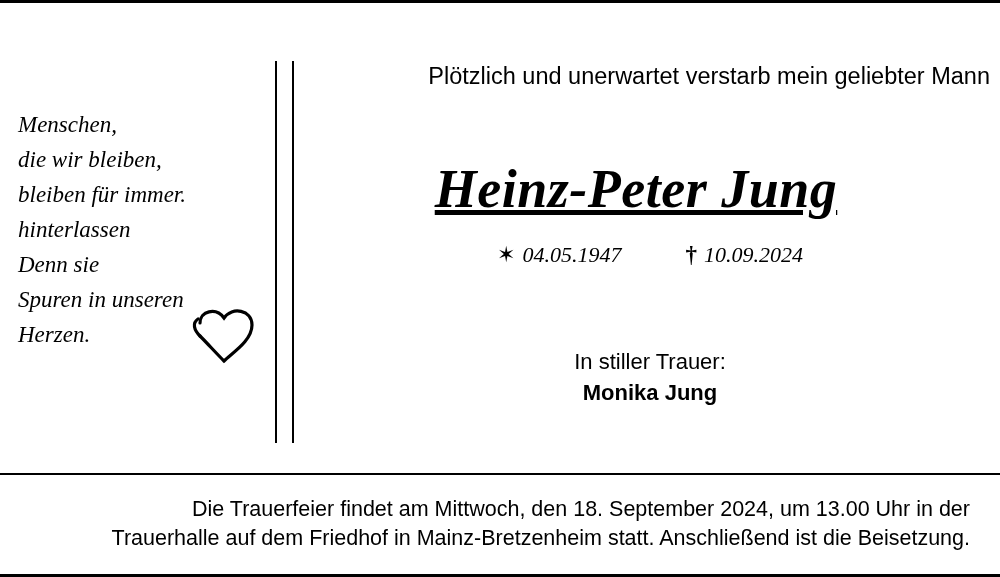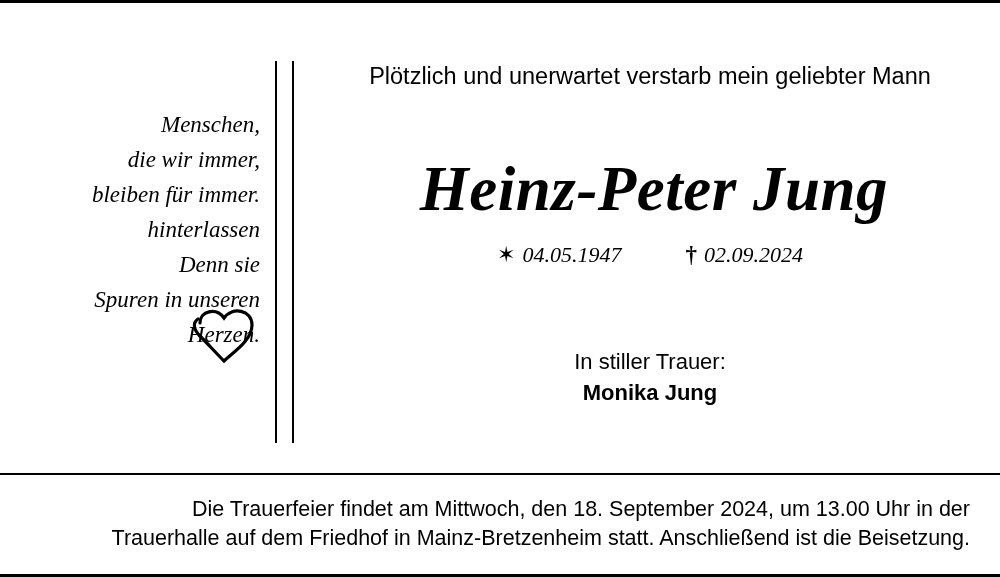--- a/index.html
+++ b/index.html
@@ -41,21 +41,21 @@
   }
   .rule.left  { left: 275px; }
   .rule.right { left: 292px; }
 
   
   .verse {
     position: absolute;
     left: 18px;
     top: 104px;
     width: 242px;
-    text-align: right;
+    text-align: left;
     font-family: "Liberation Serif", serif;
     font-style: italic;
     font-size: 23px;
     line-height: 35px;
     color: #000000;
   }
   .verse-line { display: block; white-space: nowrap; }
 
   .heart {
     position: absolute;
@@ -64,37 +64,38 @@
     width: 76px;
     height: 62px;
   }
 
   
   .intro {
     position: absolute;
     left: 310px;
     top: 58px;
     width: 680px;
-    text-align: center;
+    text-align: right;
     font-size: 23.5px;
     line-height: 30px;
   }
 
   .name {
     position: absolute;
-    left: 314px;
+    left: 296px;
     top: 150px;
     width: 680px;
     text-align: center;
     font-family: "Liberation Serif", serif;
     font-style: italic;
     font-weight: 700;
-    font-size: 63px;
+    font-size: 54px;
     line-height: 72px;
     letter-spacing: 0.5px;
+    text-decoration: underline;
   }
 
   .dates {
     position: absolute;
     left: 310px;
     top: 239px;
     width: 680px;
     display: flex;
     justify-content: center;
     gap: 64px;
@@ -143,21 +144,21 @@
 
 <div class="obituary">
 
   <div class="upper">
 
     <div class="rule left"></div>
     <div class="rule right"></div>
 
     <div class="verse">
       <span class="verse-line">Menschen,</span>
-      <span class="verse-line">die wir immer,</span>
+      <span class="verse-line">die wir bleiben,</span>
       <span class="verse-line">bleiben für immer.</span>
       <span class="verse-line">hinterlassen</span>
       <span class="verse-line">Denn sie</span>
       <span class="verse-line">Spuren in unseren</span>
       <span class="verse-line">Herzen.</span>
     </div>
 
     <svg class="heart" viewBox="0 0 76 62">
       <path d="M14 20 C14 8, 30 4, 38 15 C46 3, 66 7, 66 22 C66 38, 46 50, 38 58 C30 50, 22 41, 14 33" fill="none" stroke="#000000" stroke-width="3.2" stroke-linecap="round"></path>
       <path d="M14 33 C8 27, 6 20, 12 16" fill="none" stroke="#000000" stroke-width="3.2" stroke-linecap="round"></path>
@@ -165,21 +166,21 @@
 
     <div class="intro">Plötzlich und unerwartet verstarb mein geliebter Mann</div>
 
     <div class="name">Heinz-Peter Jung</div>
 
     <div class="dates">
       <span class="date-item">
         <span class="date-sym star">✶</span><span>04.05.1947</span>
       </span>
       <span class="date-item">
-        <span class="date-sym cross">†</span><span>02.09.2024</span>
+        <span class="date-sym cross">†</span><span>10.09.2024</span>
       </span>
     </div>
 
     <div class="mourning">
       <div class="lead">In stiller Trauer:</div>
       <div class="bold">Monika Jung</div>
     </div>
 
   </div>
 

